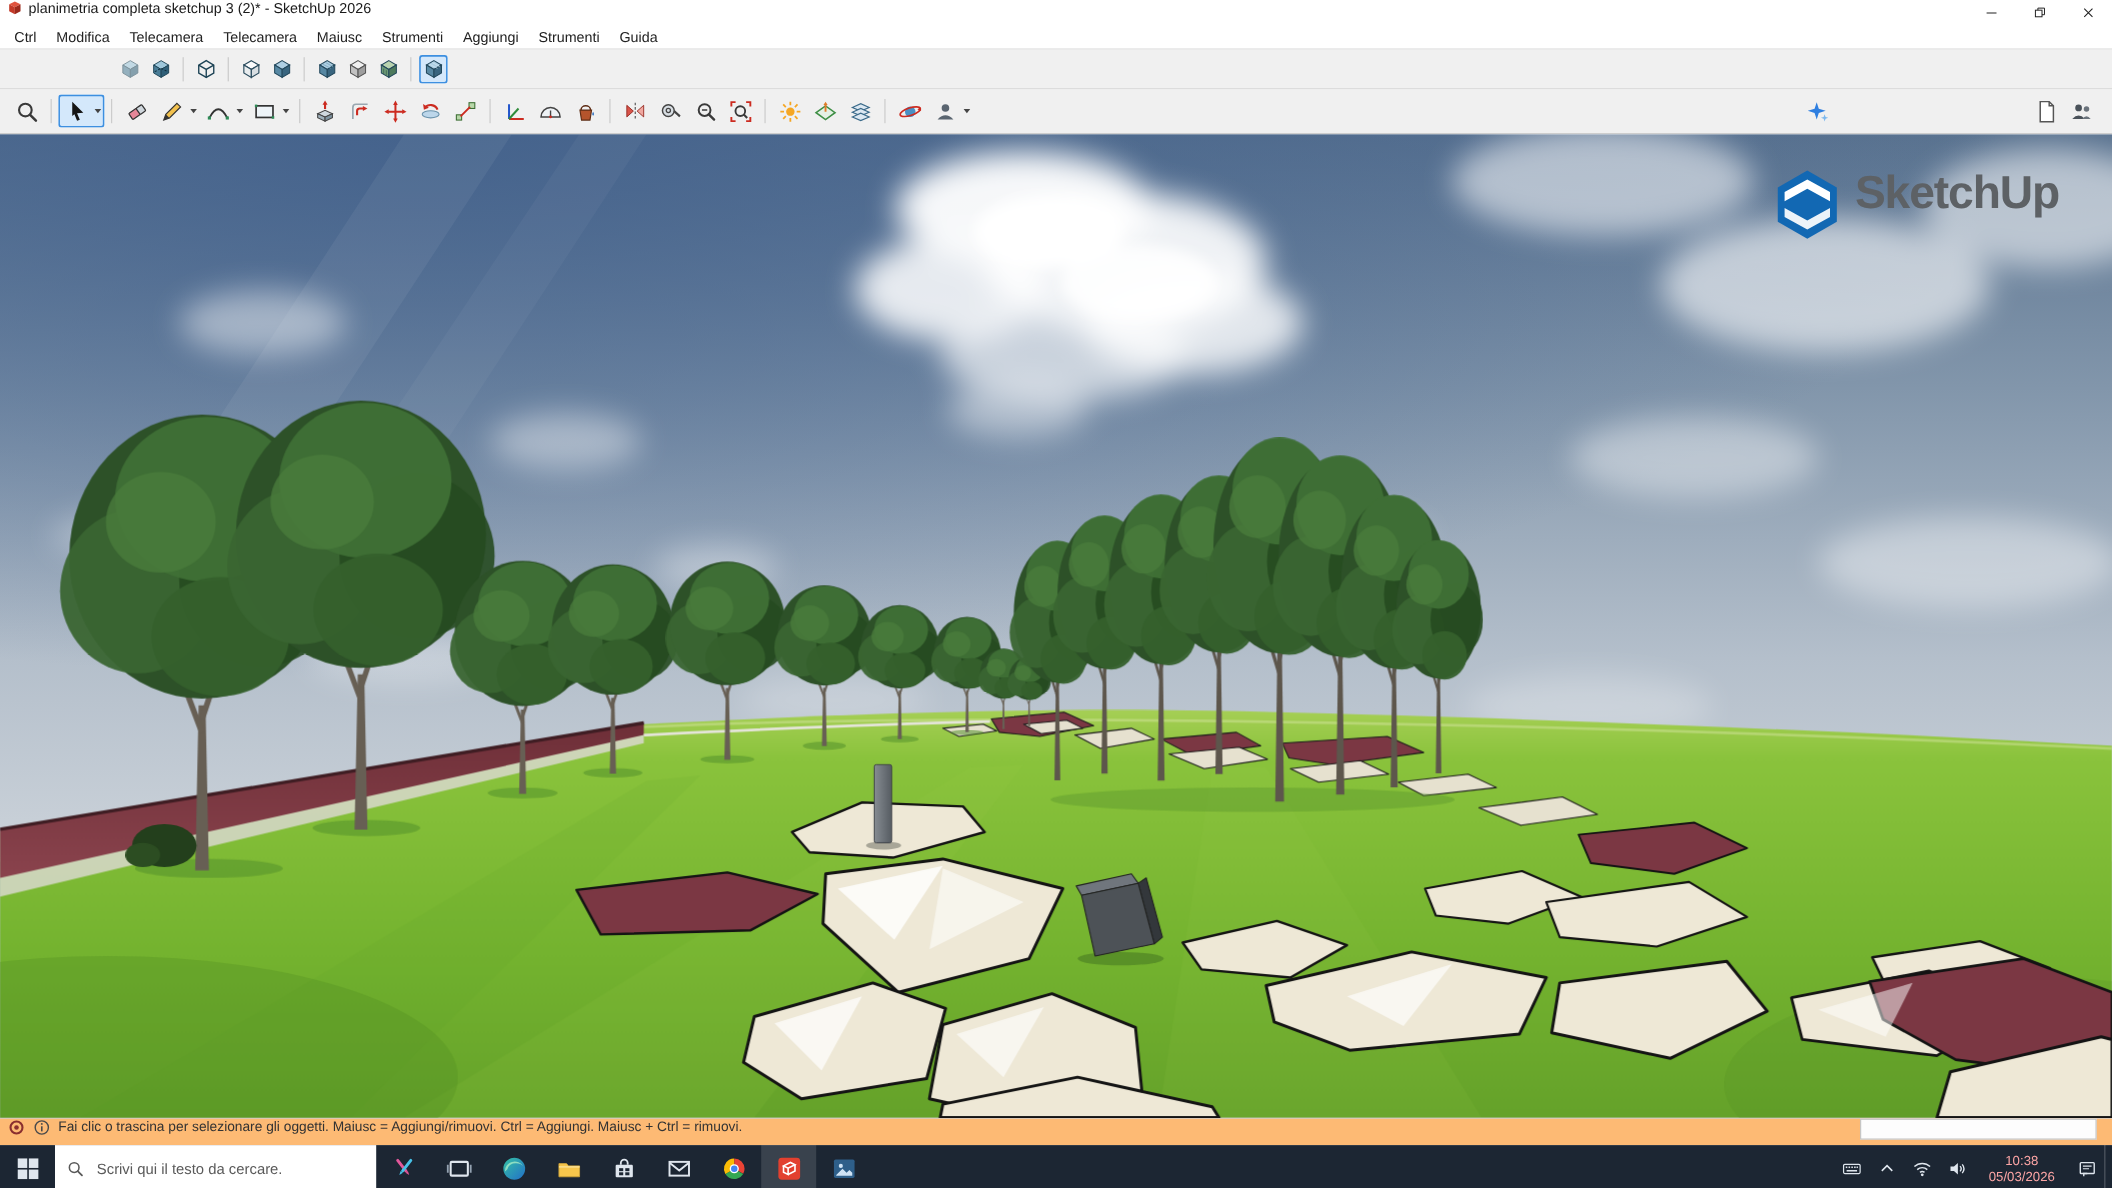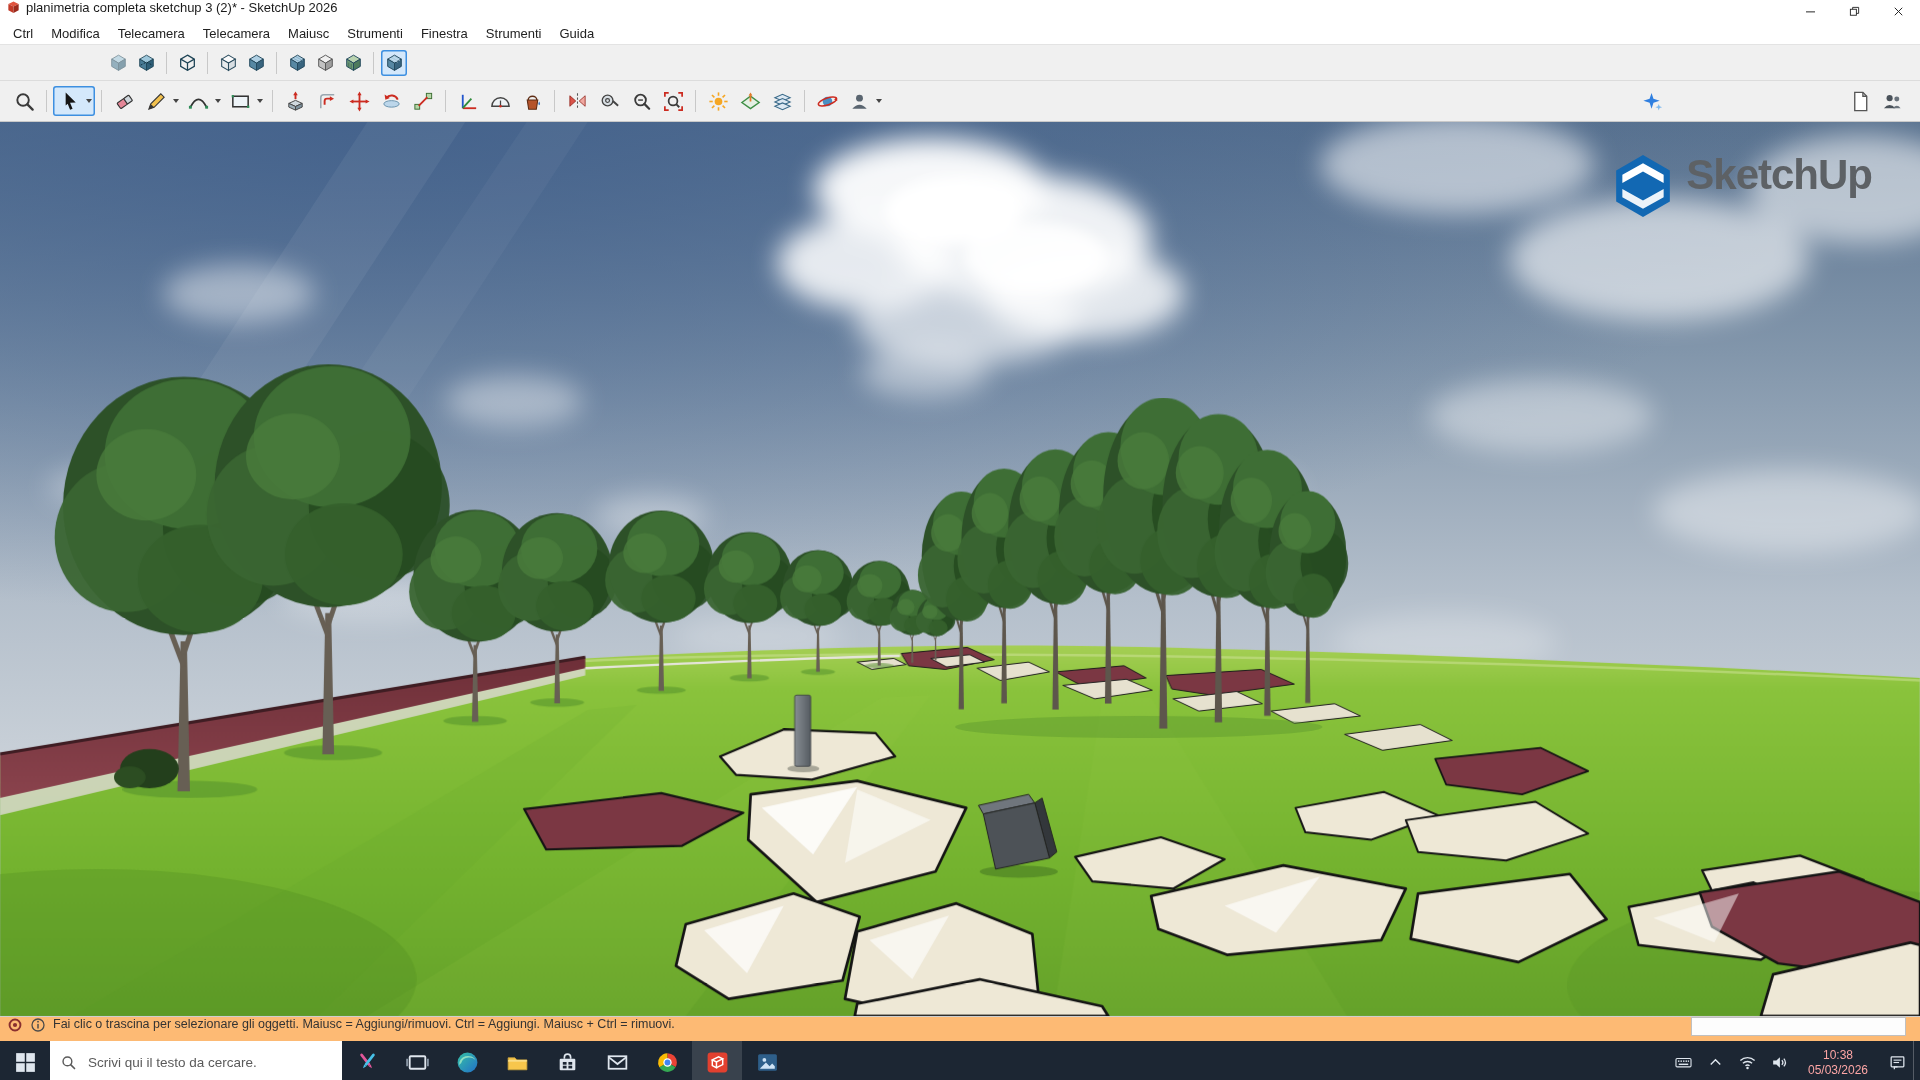--- a/index.html
+++ b/index.html
@@ -94,21 +94,21 @@
     </div>
   </div>
 
   <div class="menubar">
     <span class="menu-item">Ctrl</span>
     <span class="menu-item">Modifica</span>
     <span class="menu-item">Telecamera</span>
     <span class="menu-item">Telecamera</span>
     <span class="menu-item">Maiusc</span>
     <span class="menu-item">Strumenti</span>
-    <span class="menu-item">Finestra</span>
+    <span class="menu-item">Aggiungi</span>
     <span class="menu-item">Strumenti</span>
     <span class="menu-item">Guida</span>
   </div>
 
   <div class="toolbar toolbar-styles">
     <div class="sbtn">
       <svg viewBox="0 0 20 20" opacity="0.55">
           <g stroke="#1d4355" stroke-width="0.8">
             <polygon points="10,3 16.5,6.8 10,10.6 3.5,6.8" fill="#9ec7db"></polygon>
             <polygon points="3.5,6.8 10,10.6 10,17.5 3.5,13.7" fill="#4a7d97"></polygon>

